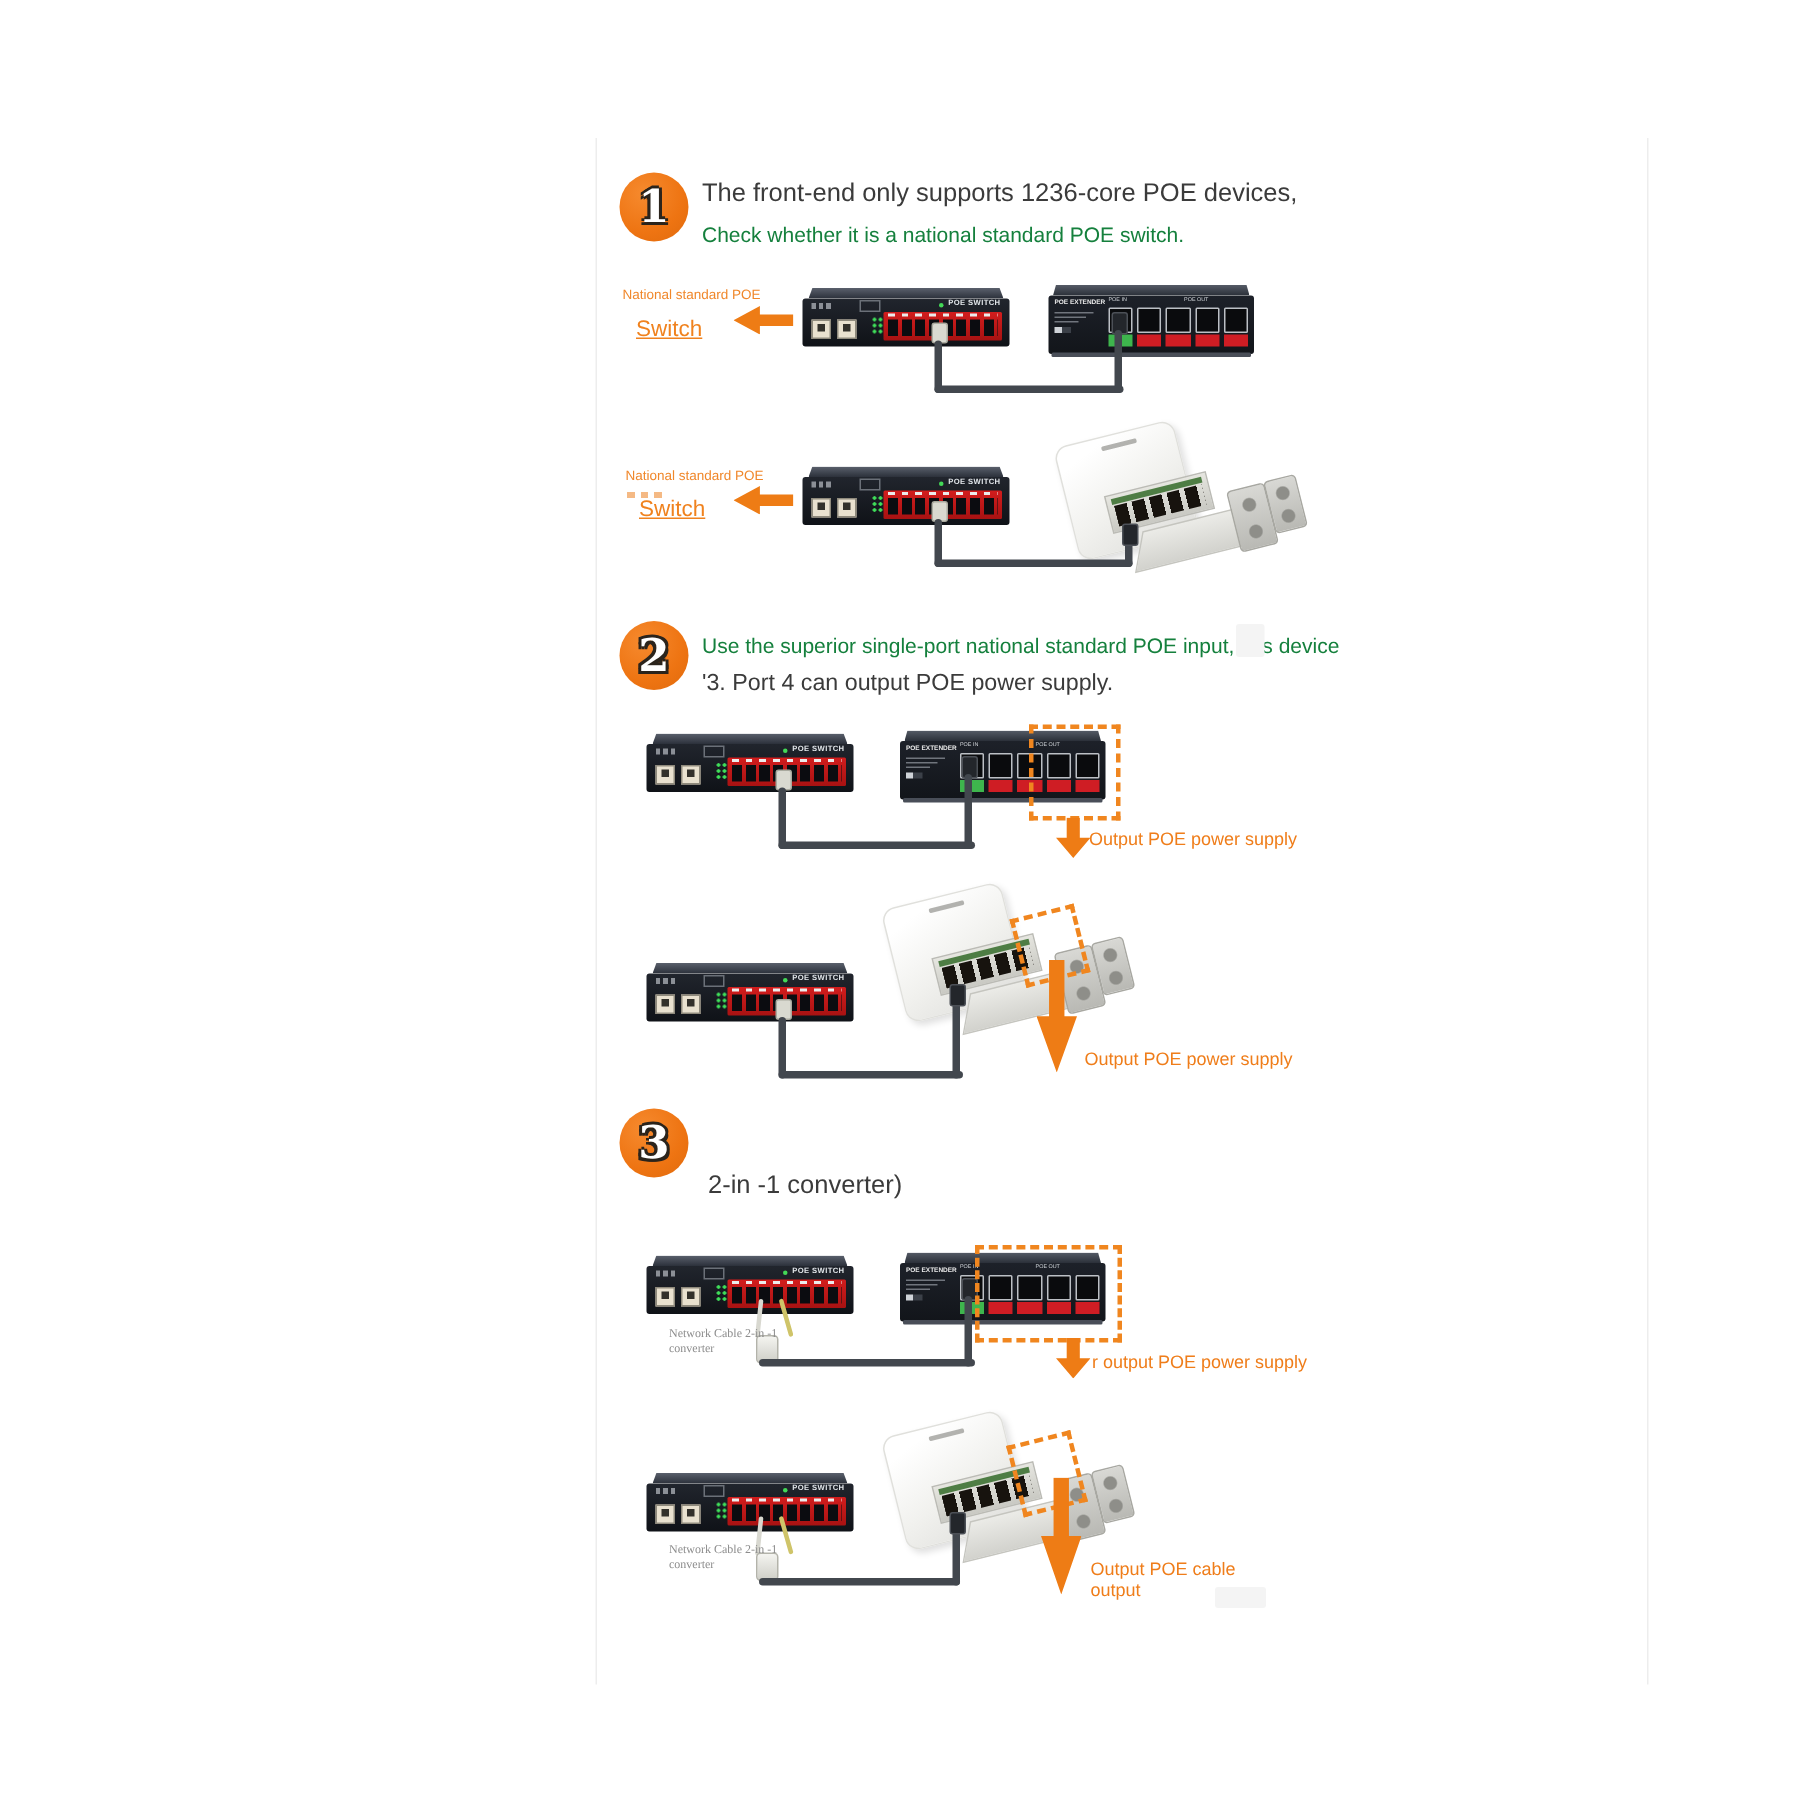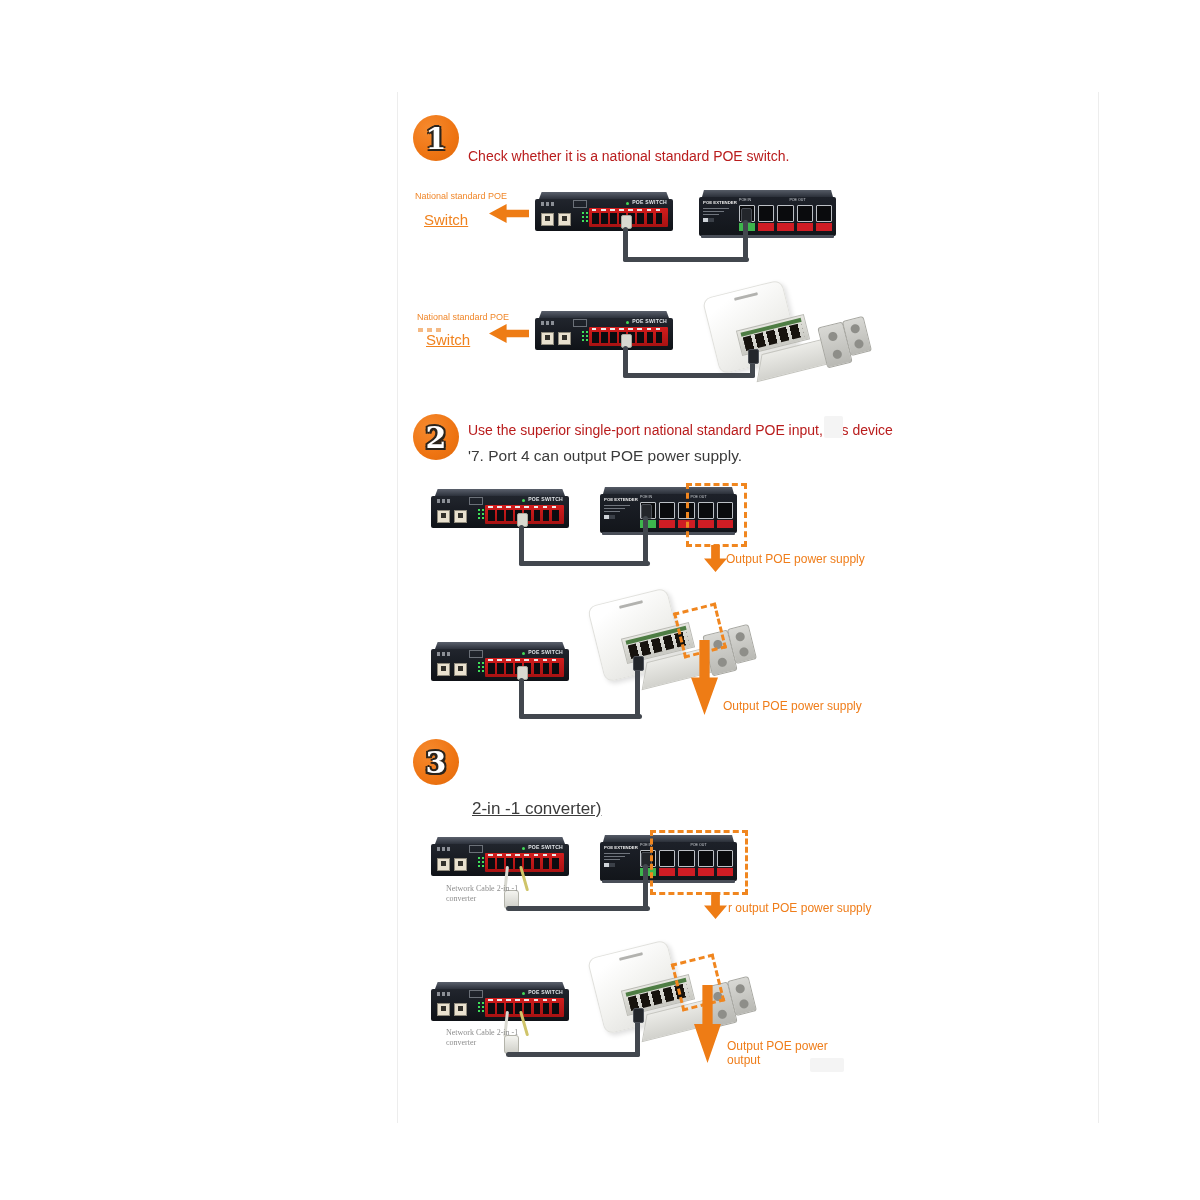--- a/index.html
+++ b/index.html
@@ -10,21 +10,21 @@
   .colrule{position:absolute;width:1px;background:#ededed;}
 
   
   .badge{position:absolute;width:46px;height:46px;border-radius:50%;
          background:radial-gradient(circle at 35% 30%, #f68a2e 0%, #ee7412 60%, #e06a0c 100%);
          display:flex;align-items:center;justify-content:center;
          font-family:"DejaVu Serif",serif;font-weight:700;font-size:30px;color:#ffffff;
          text-shadow:-2px -1px 0 #2b241c,2px -1px 0 #2b241c,-2px 2px 0 #2b241c,2px 2px 0 #2b241c,0 -2px 0 #2b241c,0 2px 0 #2b241c;}
 
   .step-l1{position:absolute;font-size:17px;color:#3b3b3b;white-space:nowrap;}
-  .step-l2{position:absolute;font-size:14px;color:#b91c1c;white-space:nowrap;}
+  .step-l2{position:absolute;font-size:14px;color:#15803d;white-space:nowrap;}
   .step-l2b{position:absolute;font-size:15.5px;color:#3b3b3b;white-space:nowrap;}
   .step-l3{position:absolute;font-size:17px;color:#3b3b3b;white-space:nowrap;}
 
   .o-small{position:absolute;font-size:9px;color:#f0872a;white-space:nowrap;}
   .o-big{position:absolute;font-size:15px;color:#f0821e;white-space:nowrap;text-decoration:underline;}
   .o-note{position:absolute;font-size:12px;color:#ef7d1a;white-space:nowrap;}
   .g-note{position:absolute;font-size:8px;color:#8d8d8d;line-height:1.3;white-space:nowrap;font-family:Liberation Serif, serif;}
 
   .arrow-left{position:absolute;background:#ee7c15;
       clip-path:polygon(0 50%,44% 0,44% 30%,100% 30%,100% 70%,44% 70%,44% 100%);}
@@ -119,20 +119,21 @@
 <body>
 
 <div class="canvas">
 
   <div class="colrule" style="left:397px;top:92px;height:1031px;"></div>
   <div class="colrule" style="left:1098px;top:92px;height:1031px;"></div>
 
   <div class="badge" style="left:413px;top:115px;">
     <span>1</span>
   </div>
+  <div class="step-l1" style="left:468px;top:119px;">The front-end only supports 1236-core POE devices,</div>
   <div class="step-l2" style="left:468px;top:148px;">Check whether it is a national standard POE switch.</div>
 
   <div class="o-small" style="left:415px;top:191px;">National standard POE</div>
   <div class="o-big" style="left:424px;top:211px;">Switch</div>
   <div class="arrow-left" style="left:489px;top:204px;width:40px;height:19px;"></div>
 
   <div class="sw" style="left:535px;top:192px;">
     <div class="top"></div>
     <div class="body">
       <div class="model"></div>
@@ -229,21 +230,21 @@
   <div class="cable v" style="left:623px;top:346px;height:32px;"></div>
   <div class="cable h" style="left:623px;top:373px;width:132px;"></div>
   <div class="cable v" style="left:750px;top:360px;height:18px;"></div>
   <div class="plug-dark" style="left:748px;top:349px;"></div>
 
   <div class="badge" style="left:413px;top:414px;">
     <span>2</span>
   </div>
   <div class="step-l2" style="left:468px;top:422px;">Use the superior single-port national standard POE input, this device</div>
   <div class="remnant" style="left:824px;top:416px;width:19px;height:22px;"></div>
-  <div class="step-l2b" style="left:468px;top:447px;">'7. Port 4 can output POE power supply.</div>
+  <div class="step-l2b" style="left:468px;top:447px;">'3. Port 4 can output POE power supply.</div>
 
   <div class="sw" style="left:431px;top:489px;">
     <div class="top"></div>
     <div class="body">
       <div class="model"></div>
       <div class="chip"></div>
       <div class="dotg"></div>
       <div class="name">POE SWITCH</div>
       <div class="up">
           <span class="p"></span>
@@ -334,21 +335,21 @@
   <div class="cable h" style="left:519px;top:714px;width:123px;"></div>
   <div class="cable v" style="left:635px;top:668px;height:51px;"></div>
   <div class="plug-dark" style="left:633px;top:656px;"></div>
   <div class="dashed-box" style="left:678px;top:607px;width:38px;height:41px;transform:rotate(-14deg);"></div>
   <div class="arrow-down" style="left:691px;top:640px;width:27px;height:75px;"></div>
   <div class="o-note" style="left:723px;top:699px;">Output POE power supply</div>
 
   <div class="badge" style="left:413px;top:739px;">
     <span>3</span>
   </div>
-  <div class="step-l3" style="left:472px;top:799px;text-decoration:underline;">2-in -1 converter)</div>
+  <div class="step-l3" style="left:472px;top:780px;">2-in -1 converter)</div>
 
   <div class="sw" style="left:431px;top:837px;">
     <div class="top"></div>
     <div class="body">
       <div class="model"></div>
       <div class="chip"></div>
       <div class="dotg"></div>
       <div class="name">POE SWITCH</div>
       <div class="up">
           <span class="p"></span>
@@ -445,18 +446,18 @@
   <div class="cable h" style="left:506px;top:1052px;width:134px;"></div>
   <div class="cable v" style="left:635px;top:1020px;height:37px;"></div>
   <div class="plug-dark" style="left:633px;top:1008px;"></div>
   <div class="g-note" style="left:446px;top:1028px;">
     <div>Network Cable 2-in -1</div>
     <div>converter</div>
   </div>
   <div class="dashed-box" style="left:676px;top:958px;width:38px;height:43px;transform:rotate(-14deg);"></div>
   <div class="arrow-down" style="left:694px;top:985px;width:27px;height:78px;"></div>
   <div class="o-note" style="left:727px;top:1039px;">
-    <div>Output POE power</div>
+    <div>Output POE cable</div>
     <div>output</div>
   </div>
   <div class="remnant" style="left:810px;top:1058px;width:34px;height:14px;"></div>
 
 </div>
 
 </body></html>

